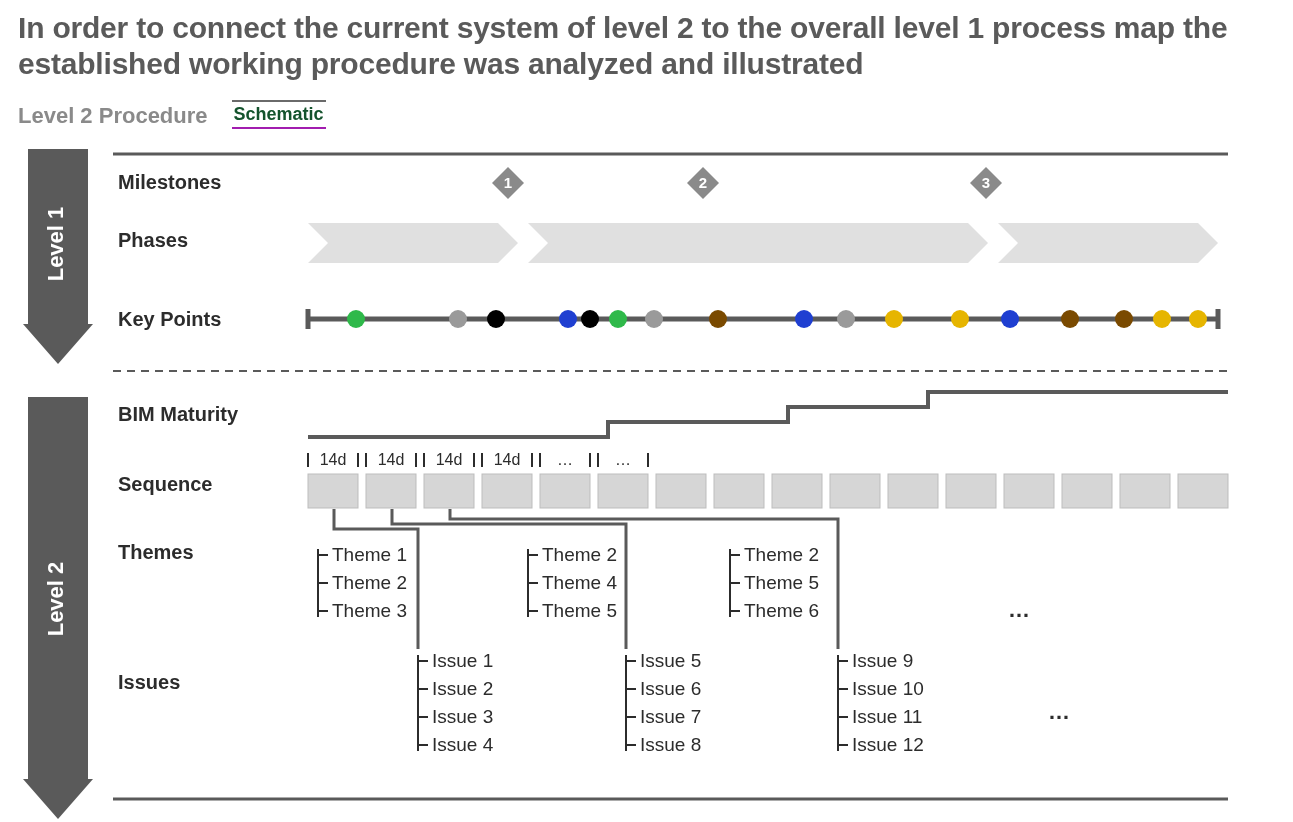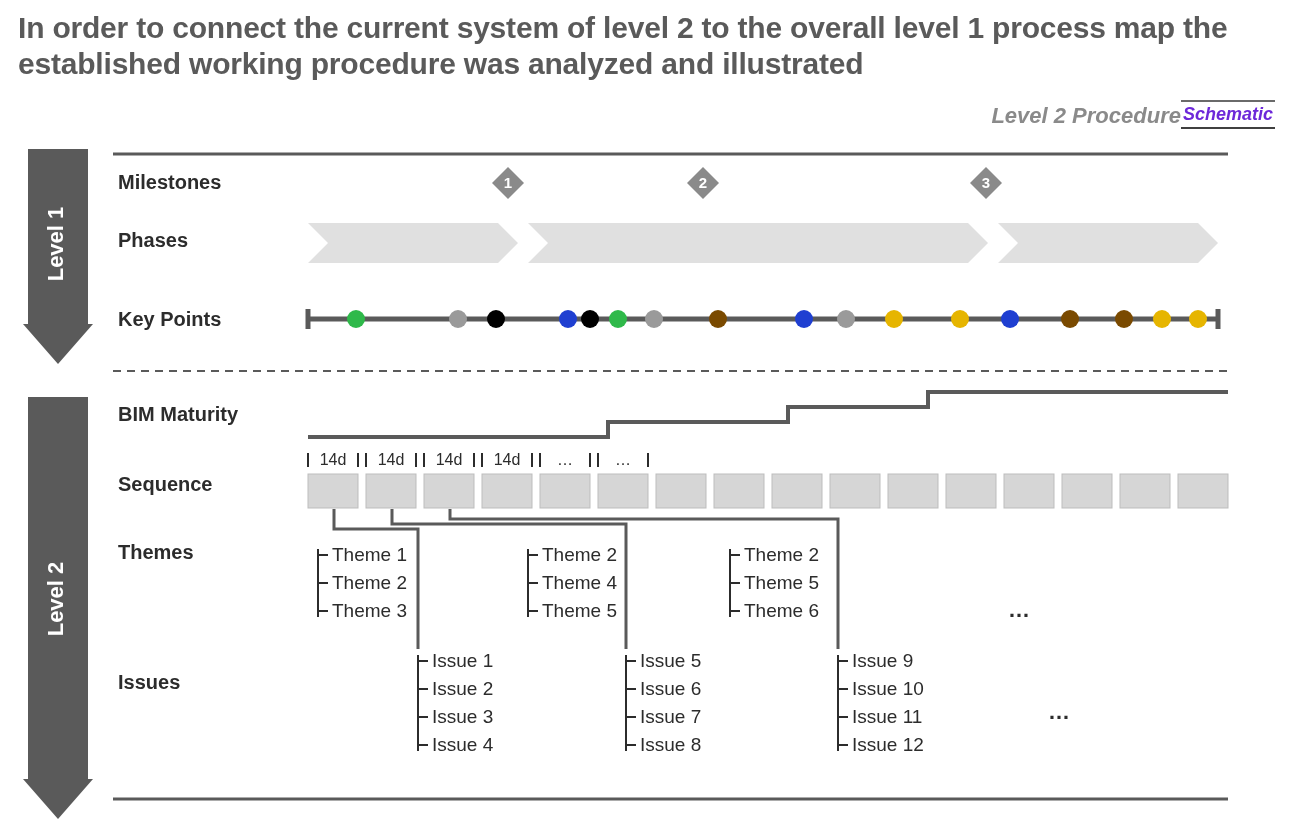--- a/index.html
+++ b/index.html
@@ -1,20 +1,20 @@
 <!DOCTYPE html>
 <html><head>
 <meta charset="utf-8">
 <style>
   html, body { margin:0; padding:0; font-family: Arial, Helvetica, sans-serif; background:#fff; color:#2c2c2c; }
   .page { width:1293px; height:822px; position:relative; padding:10px 18px 16px 18px; box-sizing:border-box; }
   .title { font-size:30px; font-weight:700; color:#5a5a5a; line-height:1.2; letter-spacing:-0.2px; }
-  .subbar { display:flex; align-items:flex-end; justify-content:flex-end; margin-top:18px;font-style:italic; }
+  .subbar { display:flex; align-items:flex-end; justify-content:flex-start; margin-top:18px; }
   .subtitle { font-size:22px; font-weight:700; color:#8a8a8a; }
-  .schematic { font-size:18px; font-weight:700; color:#6d28d9; border-top:2px solid #6a6a6a; border-bottom:2px solid #404040; padding:2px 2px; }
+  .schematic { font-size:18px; font-weight:700; color:#14532d; border-top:2px solid #6a6a6a; border-bottom:2px solid #a21caf; padding:2px 2px;margin-left:24px; }
   
   .row-label { font-size:20px; font-weight:700; color:#2c2c2c; }
 </style>
 </head>
 <body>
 
 <div class="page">
   <div class="title">In order to connect the current system of level 2 to the overall level 1 process map the established working procedure was analyzed and illustrated</div>
   <div class="subbar">
     <div class="subtitle">Level 2 Procedure</div>

